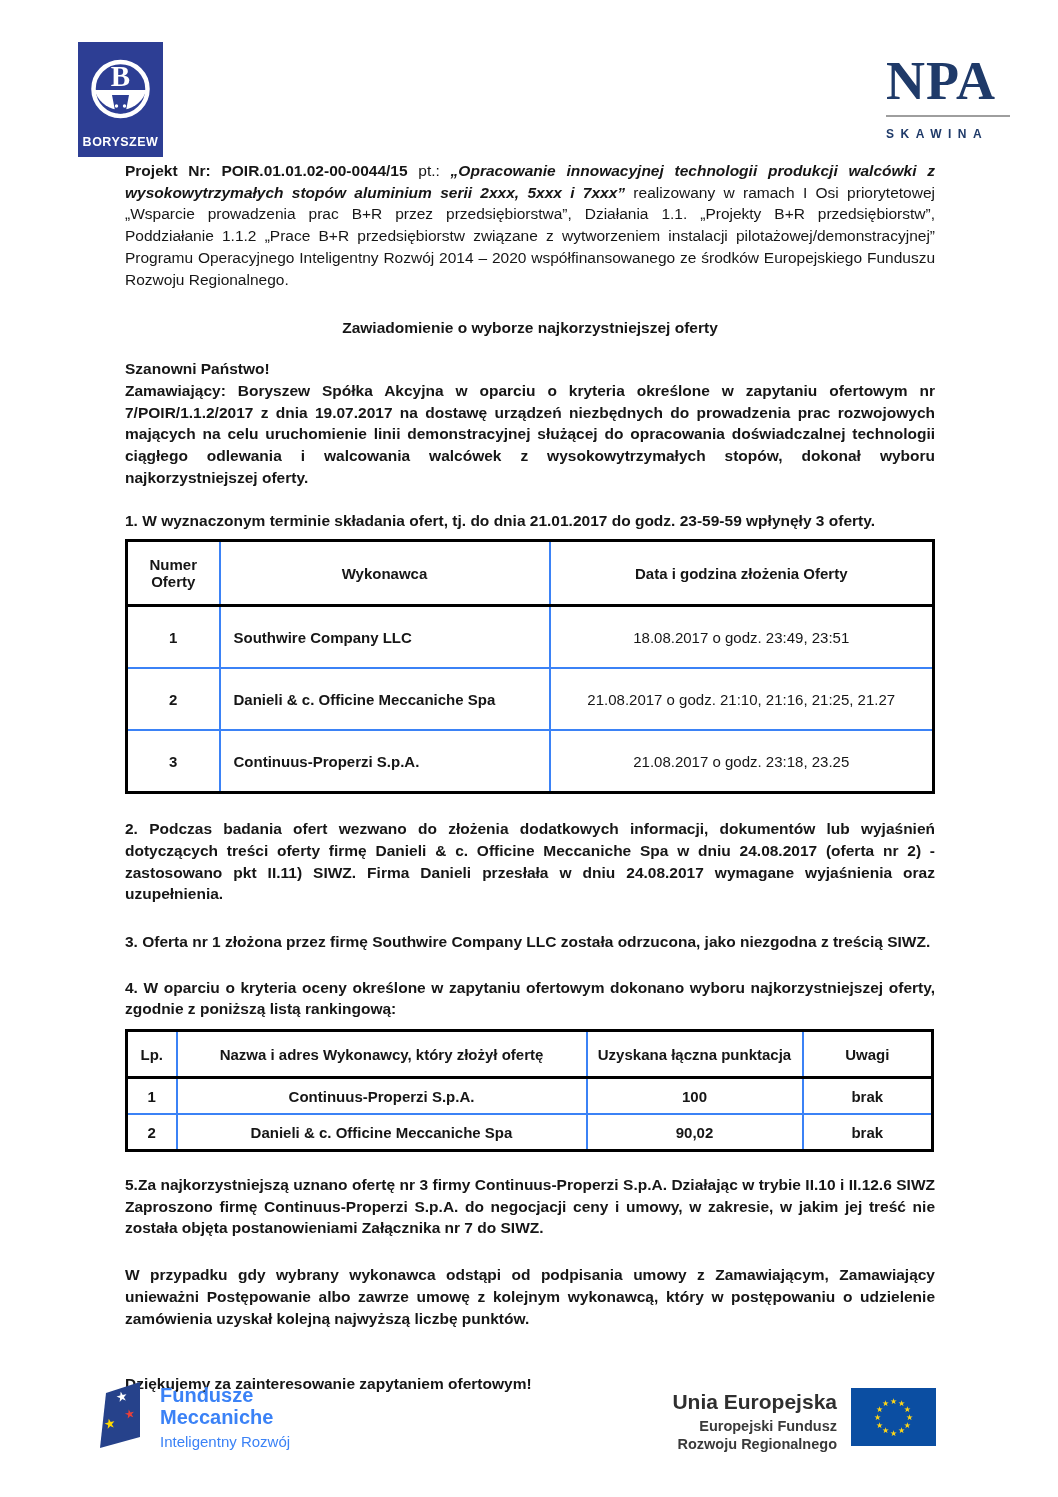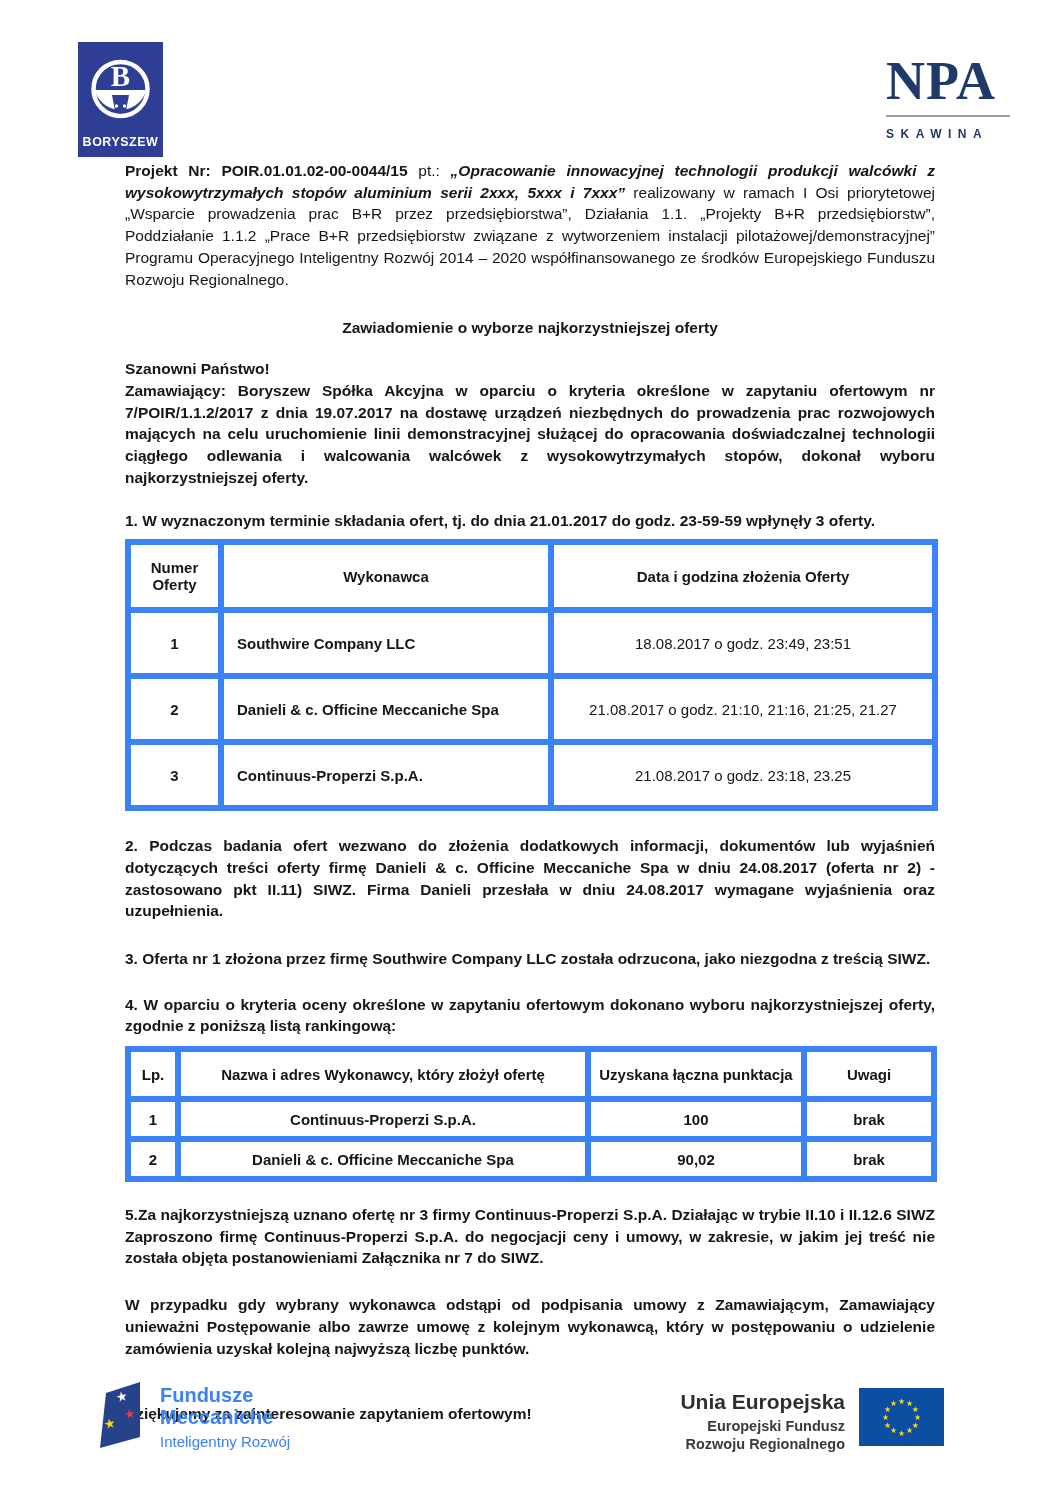--- a/index.html
+++ b/index.html
@@ -39,37 +39,37 @@
   .p3{margin-top:26px;}
   .p4{margin-top:24px;}
   .p5{margin-top:22px;}
   .annul{margin-top:25px;font-weight:bold;}
   .closing{margin-top:44px;font-weight:bold;}
 
   
   table{border-collapse:collapse;table-layout:fixed;margin-top:7px;}
   .offers-table{width:807px;}
   .ranking-table{width:806px;margin-top:9px;}
-  th,td{border:6px solid #3b82f6;}
+  th,td{border:2px solid #3b82f6;}
   table{border:3px solid #000;}
   th{border-bottom:3px solid #000;font-size:15px;font-weight:bold;text-align:center;}
   td{font-size:15px;text-align:center;vertical-align:middle;}
   .offers-table th{height:60px;}
   .offers-table td{height:58px;}
   .offers-table td.vendor{text-align:left;padding-left:13px;font-weight:bold;}
   .offers-table td.offer-no{font-weight:bold;}
   .ranking-table th{height:42px;}
   .ranking-table td{height:32px;font-weight:bold;}
 
   
   .footer-left{position:absolute;left:96px;top:1380px;display:flex;}
   .fe-text{margin-left:16px;padding-top:4px;color:#3b82f6;}
   .fe-title{font-size:20px;line-height:22px;font-weight:bold;}
   .fe-subtitle{font-size:15px;margin-top:5px;}
-  .footer-right{position:absolute;right:114px;top:1388px;display:flex;align-items:flex-start;}
+  .footer-right{position:absolute;right:122px;top:1388px;display:flex;align-items:flex-start;}
   .eu-text{text-align:right;margin-right:14px;color:#2f2f2f;padding-top:2px;}
   .eu-title{font-size:21px;font-weight:bold;line-height:24px;}
   .eu-subtitle{font-size:14.5px;line-height:18px;font-weight:bold;color:#3a3a3a;}
   .eu-sub-wrap{margin-top:3px;font-weight:bold;}
 </style>
 </head>
 <body>
 
 <div class="page">
 

